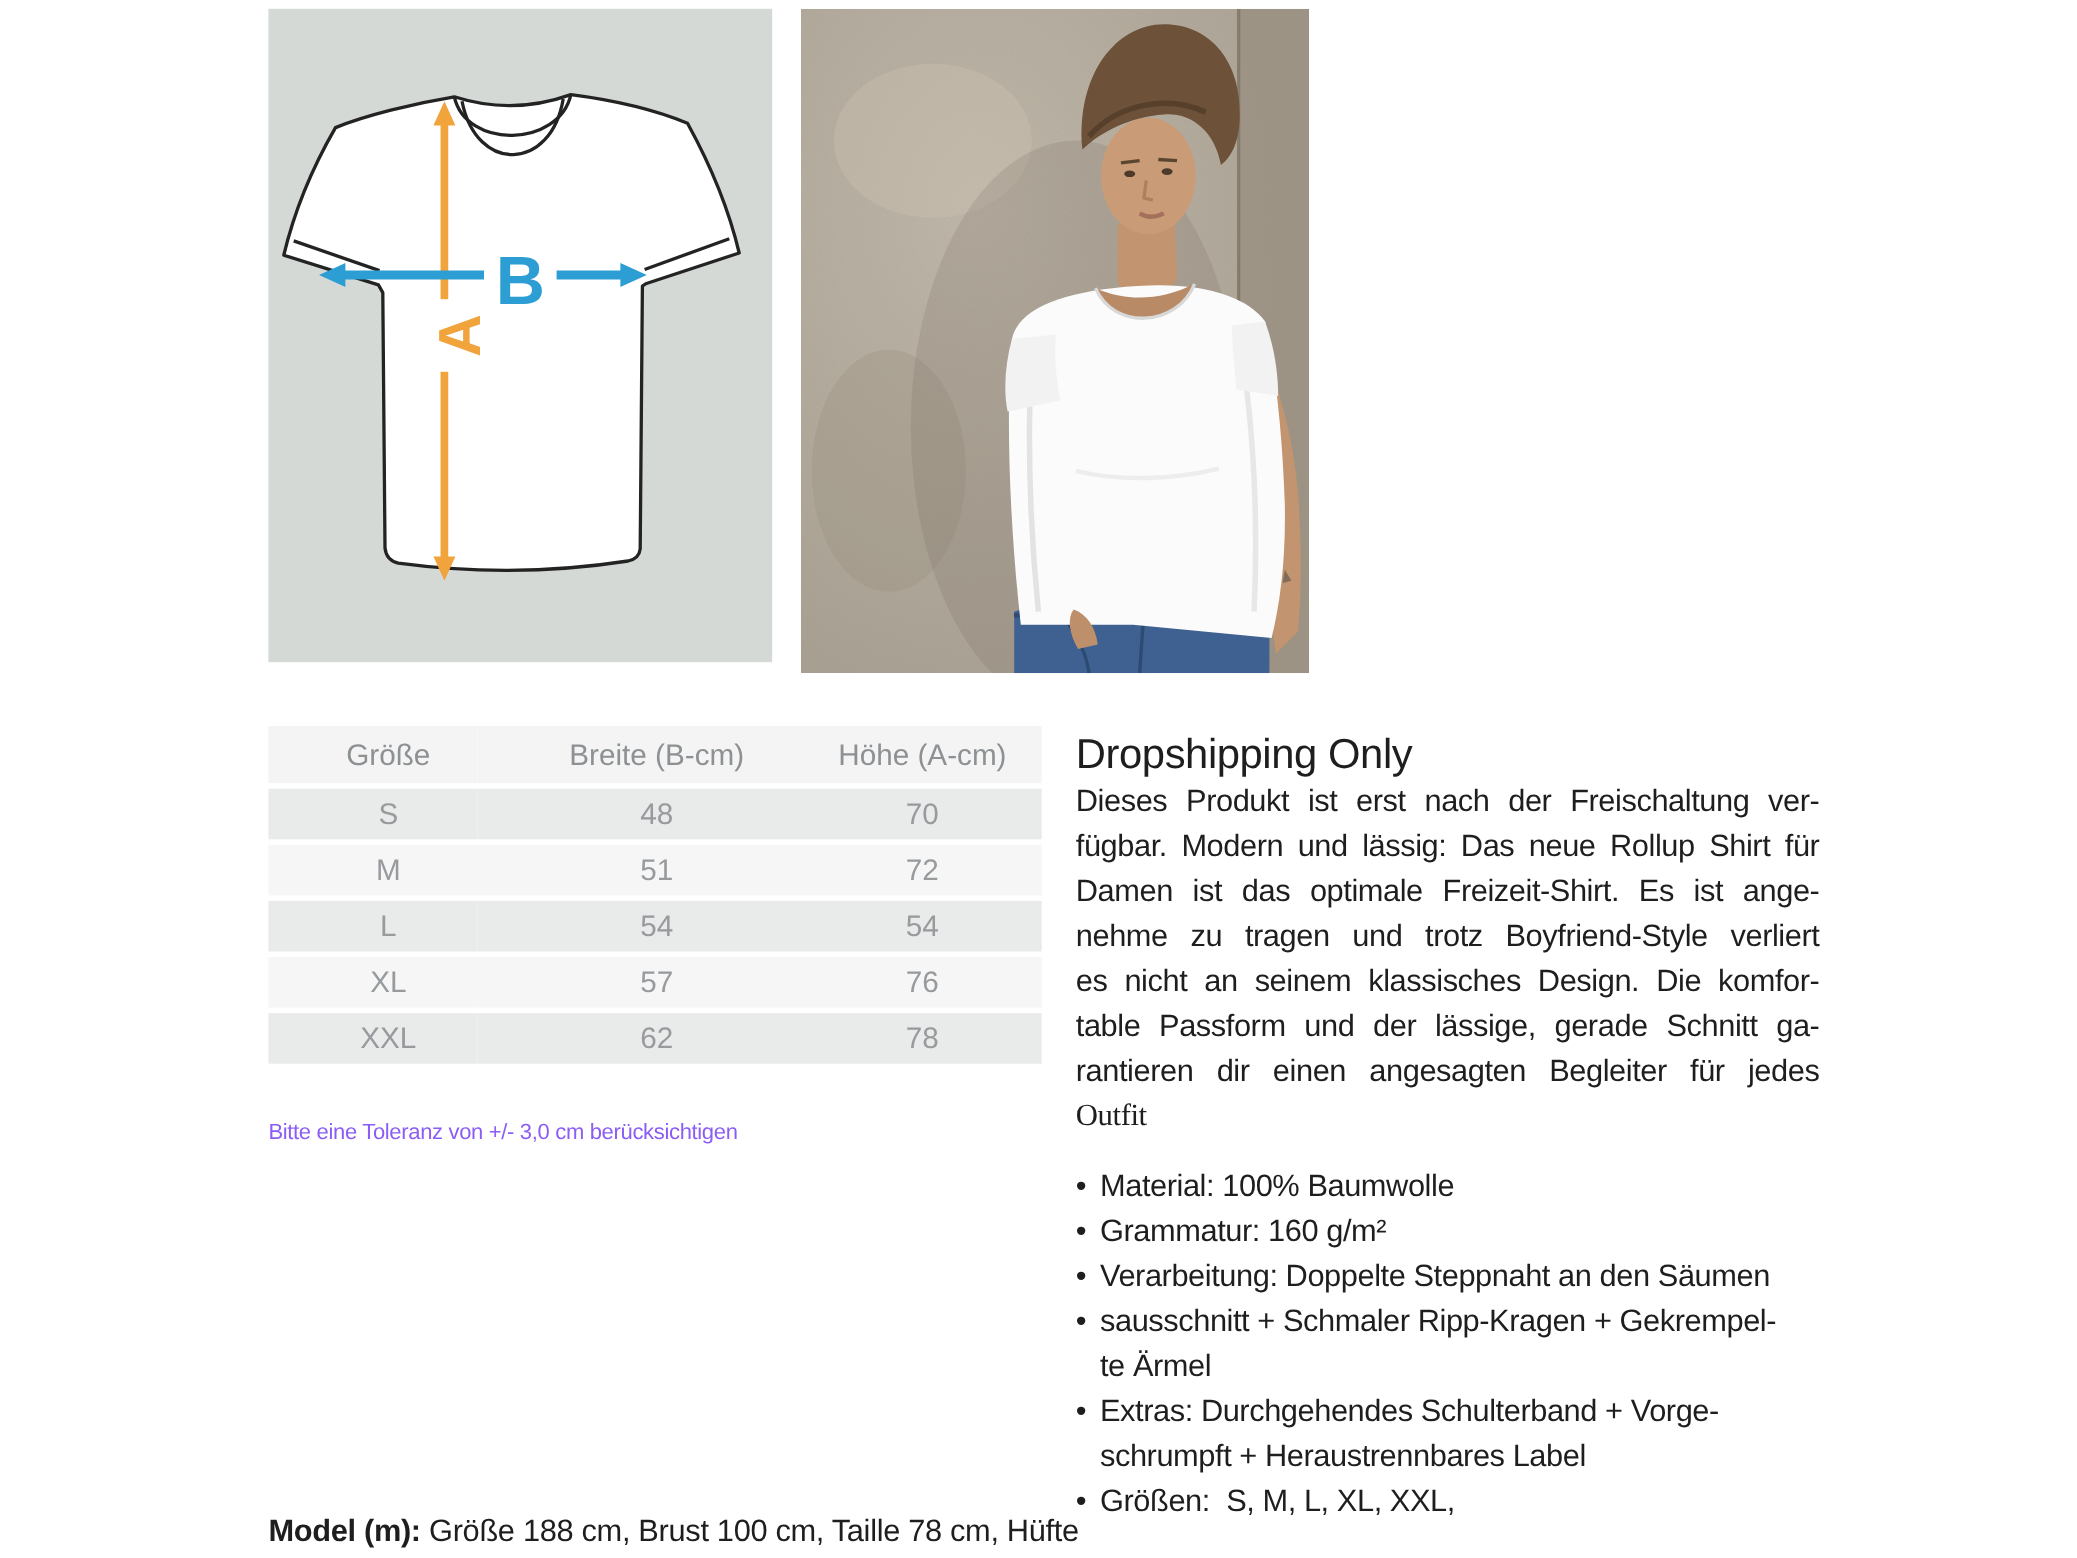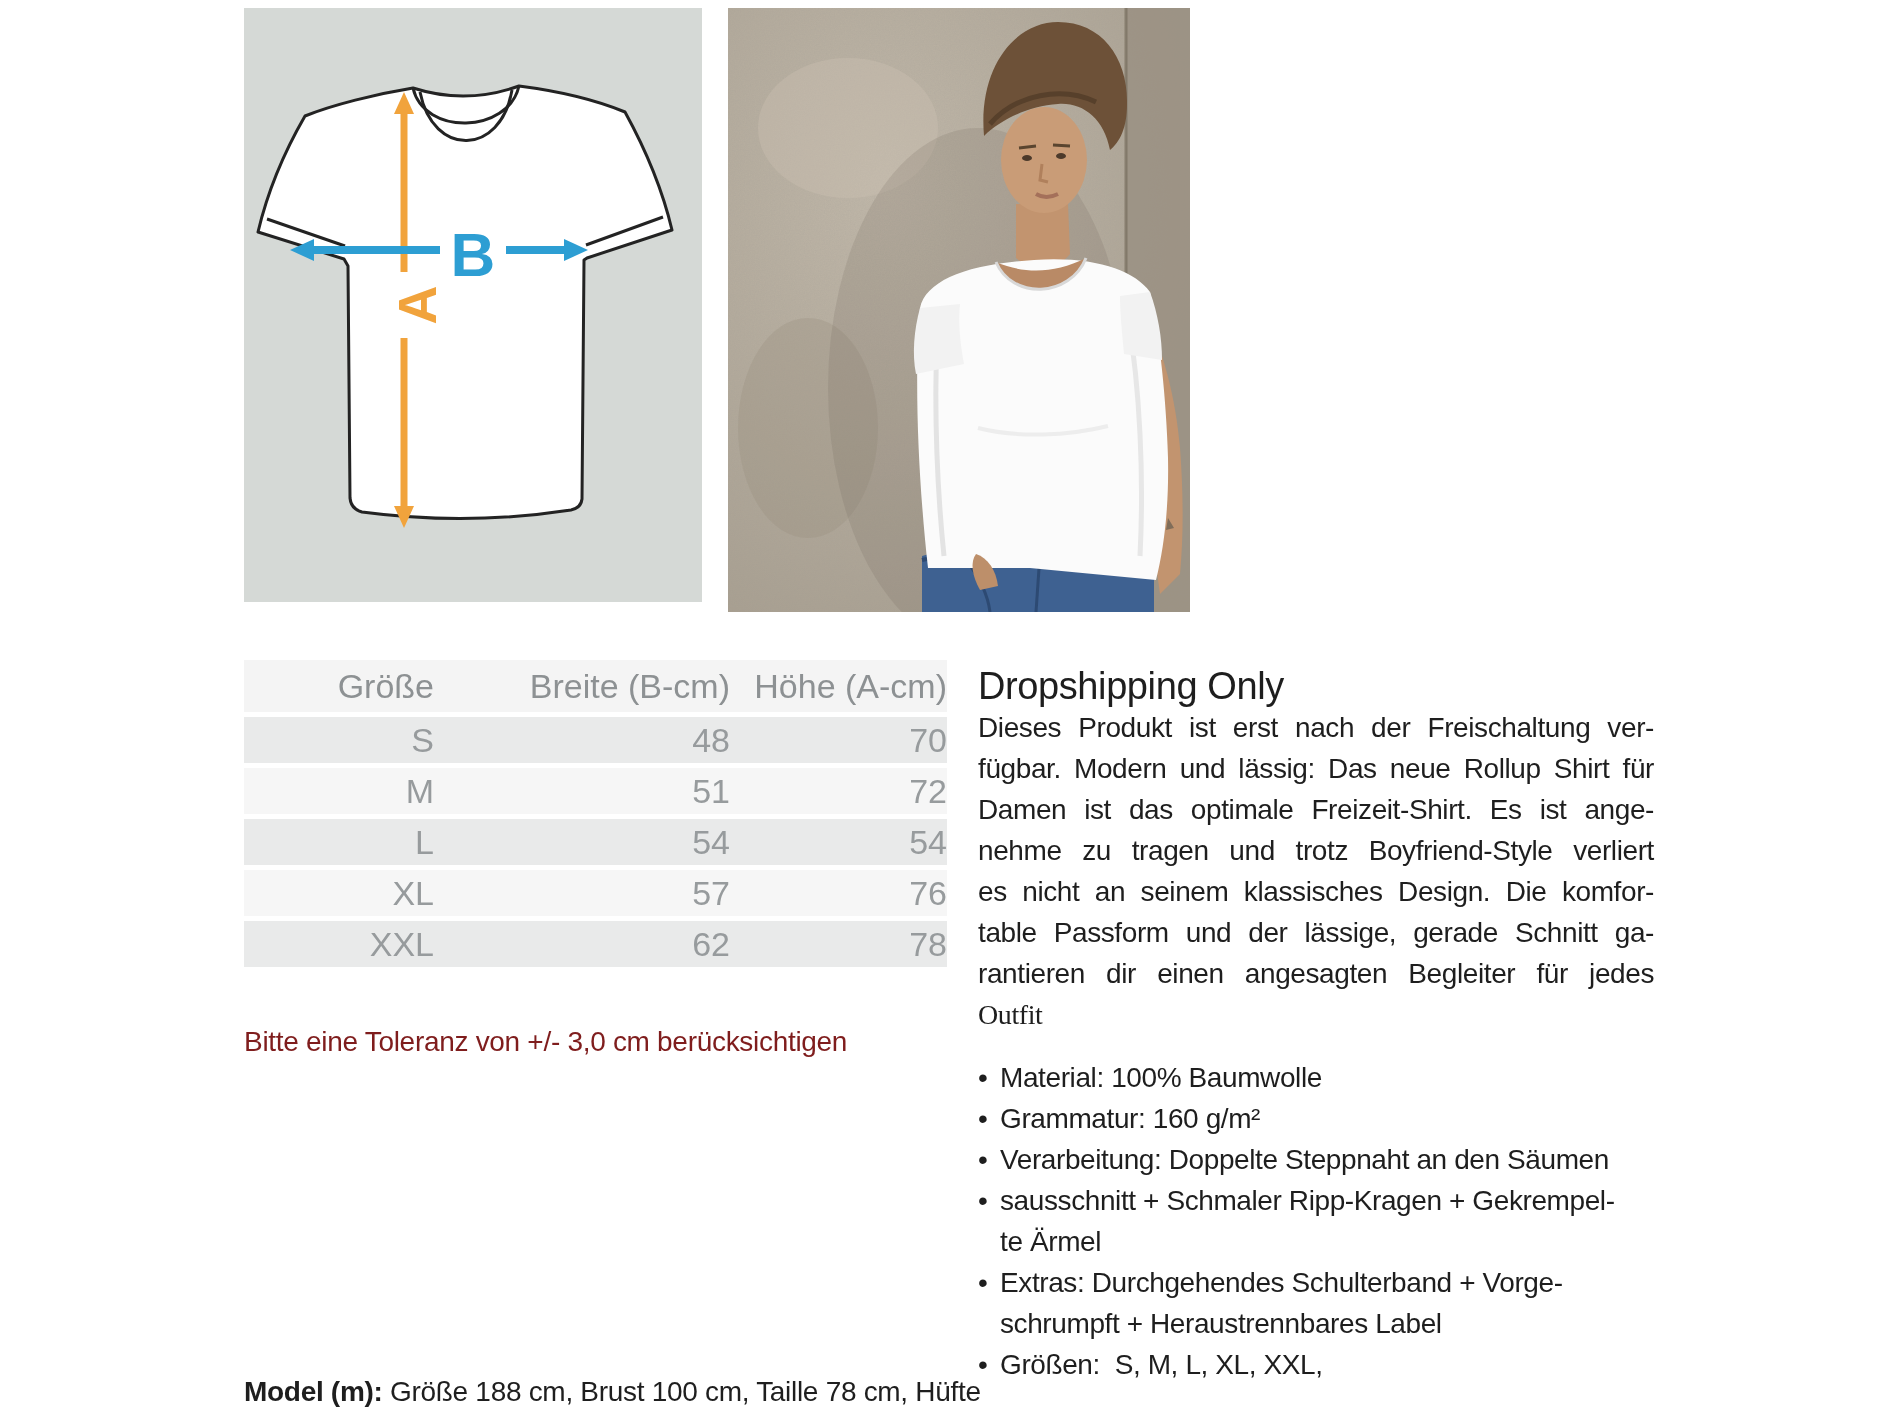--- a/index.html
+++ b/index.html
@@ -9,31 +9,31 @@
 
   
   #diagram-box{left:244px;top:8px;width:458px;height:594px;background:#d5d9d6;}
 
   
   #photo-box{left:728px;top:8px;width:462px;height:604px;overflow:hidden;}
 
   
   #size-table-wrap{left:244px;top:660px;width:703px;}
   table#size-table{border-collapse:separate;border-spacing:0 5px;width:703px;table-layout:fixed;margin-top:-5px;}
-  #size-table th,#size-table td{font-weight:400;text-align:right;color:#8d9193;font-size:34px;padding:0;}
+  #size-table th,#size-table td{font-weight:400;text-align:center;color:#8d9193;font-size:27px;padding:0;}
   #size-table col.c1{width:190px;} #size-table col.c2{width:296px;} #size-table col.c3{width:217px;}
   #size-table thead th{background:#f4f4f4;height:52px;padding-left:28px;}
   #size-table thead th.c2p{padding-left:30px;} #size-table thead th.c3p{padding-left:0;margin-left:16px;}
   #size-table tbody td{height:46px;color:#979b9d;}
   #size-table tbody td:first-child{padding-left:28px;}
   #size-table tbody td:nth-child(2){padding-left:30px;}
   #size-table tbody tr.dark td{background:#e9eaea;}
   #size-table tbody tr.light td{background:#f6f6f6;}
 
-  #tolerance-note{left:244px;top:998px;width:740px;font-size:28px;color:#7f1d1d;letter-spacing:-0.3px;}
+  #tolerance-note{left:244px;top:998px;width:740px;font-size:20px;color:#8b5cf6;letter-spacing:-0.3px;}
 
   #model-info{left:244px;top:1342px;width:748px;font-size:28px;line-height:44px;color:#1e1e1e;letter-spacing:-0.3px;}
   #model-info b{font-weight:700;}
 
   
   #desc-col{left:978px;top:666px;width:676px;letter-spacing:-0.4px;}
   #desc-heading{font-size:38px;line-height:41px;color:#1e1e1e;}
   .pline{font-size:28px;line-height:41px;color:#1e1e1e;text-align:justify;text-align-last:justify;}
   .pline.last{text-align-last:left;font-family:Liberation Serif, serif;}
   #bullet-list{margin-top:22px;}

